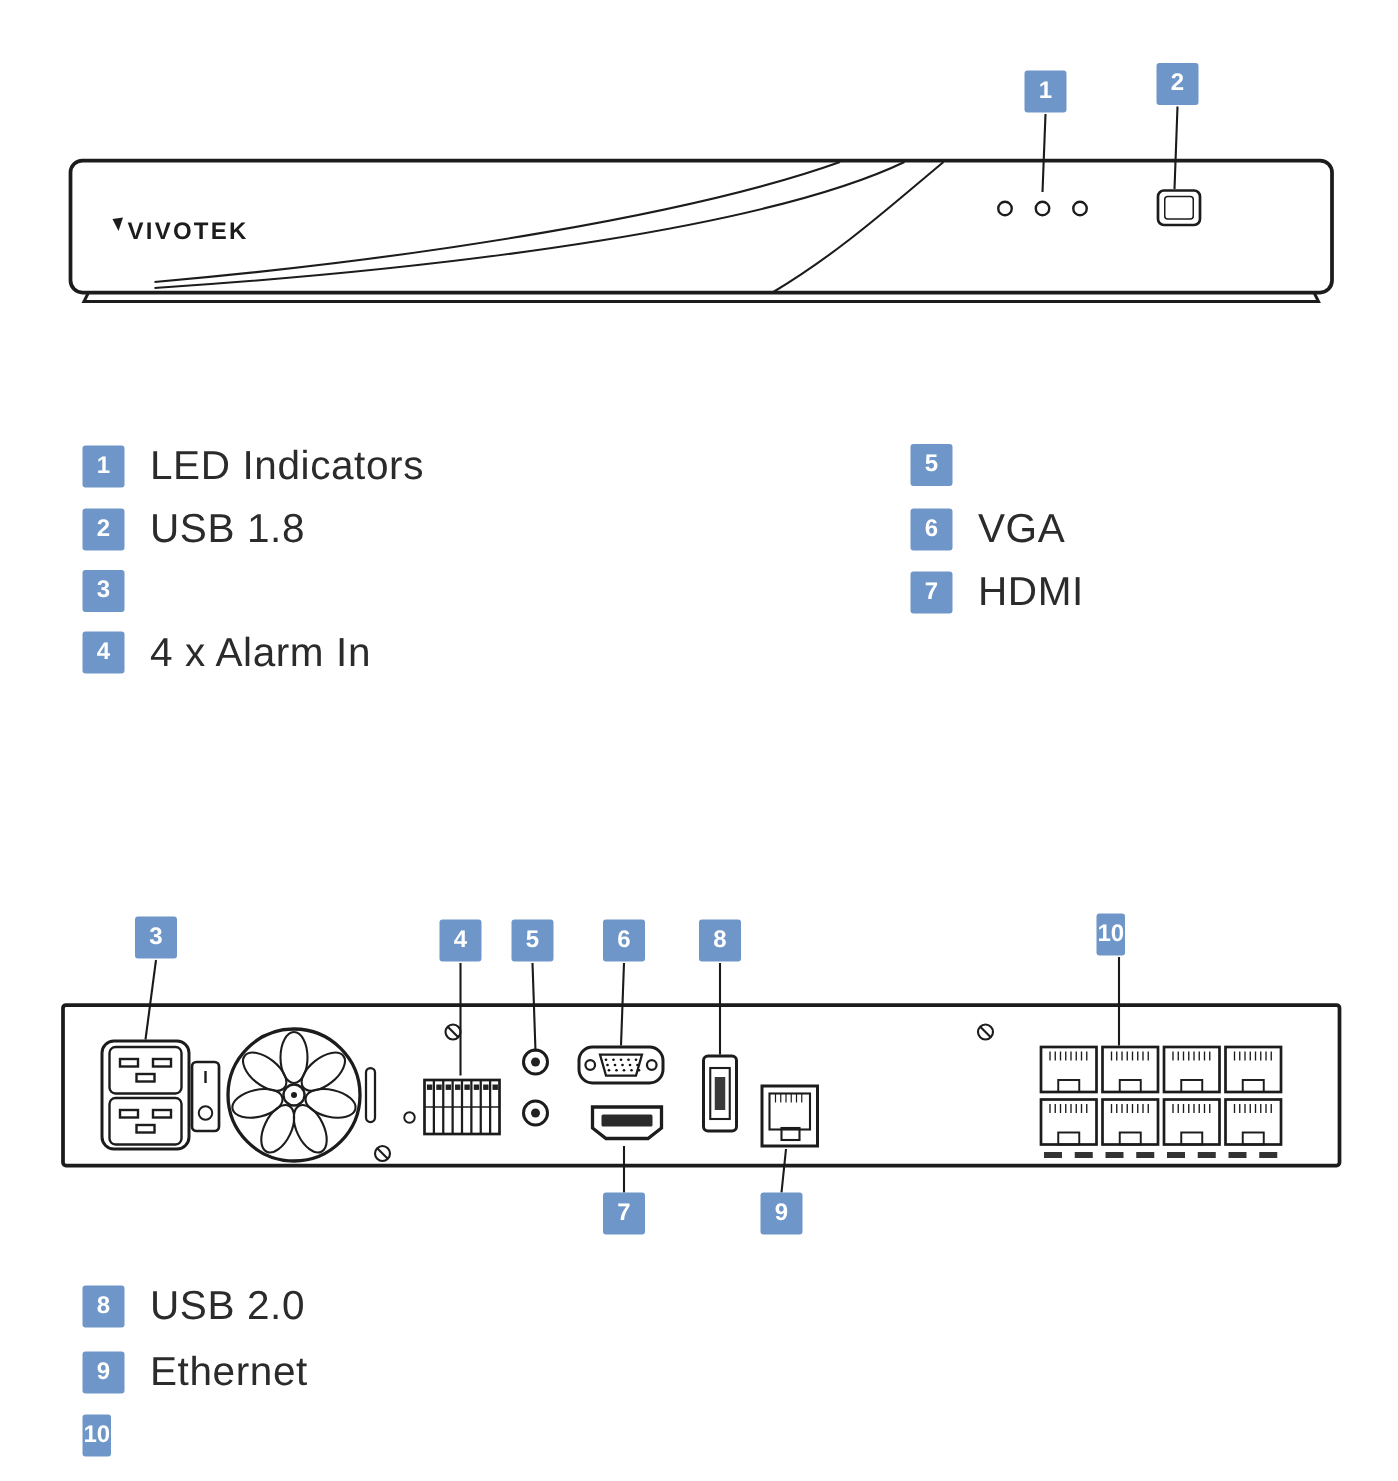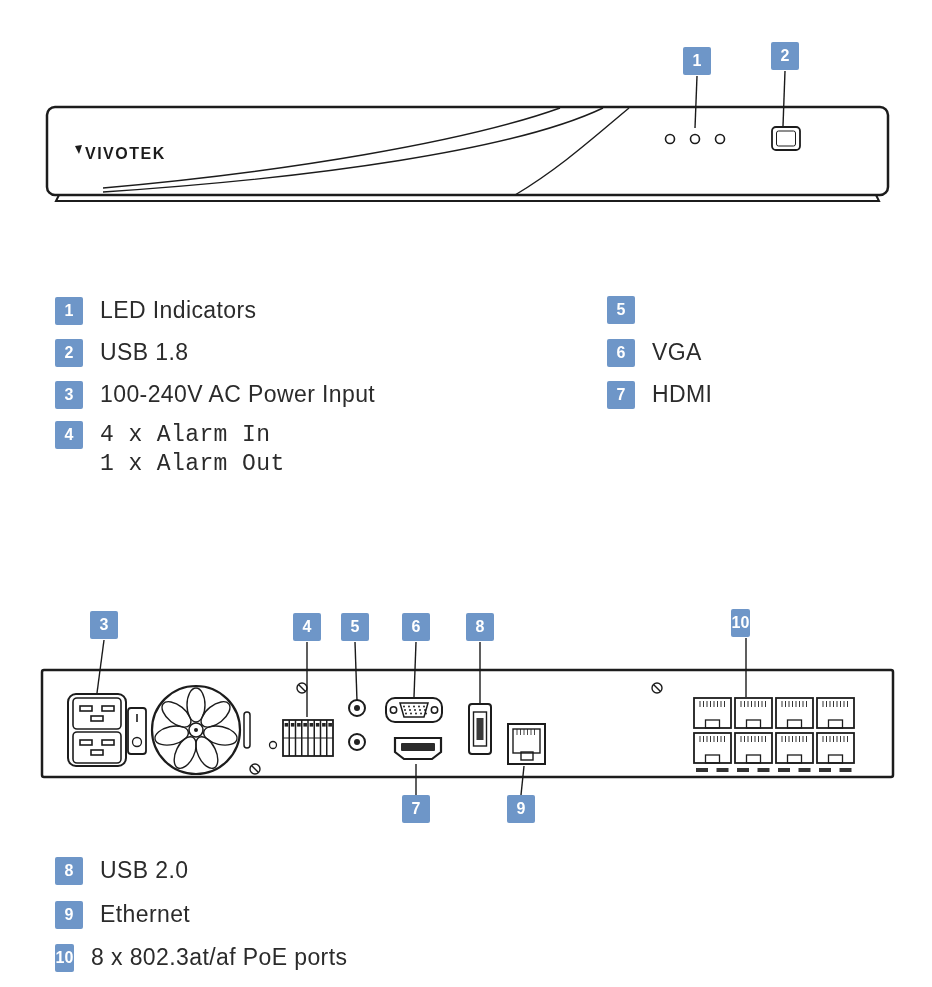--- a/index.html
+++ b/index.html
@@ -9,22 +9,22 @@
   .front-svg{position:absolute;left:45px;top:102px;}
   .rear-svg{position:absolute;left:40px;top:668px;}
   .overlay-svg{position:absolute;left:0;top:0;pointer-events:none;}
   .badge{position:absolute;width:28px;height:28px;background:#6e96c8;color:#fff;
          display:flex;align-items:center;justify-content:center;
          font-weight:bold;font-size:16px;border-radius:2px;user-select:none;}
   .badge.wide{width:19px;}
   .badge.inline{position:static;flex:0 0 auto;}
   .legend-row{position:absolute;display:flex;gap:17px;align-items:center;}
   .legend-row.top-align{align-items:flex-start;}
-  .legend-label{font-size:23px;color:#2b2b2b;line-height:29px;letter-spacing:0.4px;white-space:nowrap;}
-  .legend-label .line{display:block;font-family:Liberation Mono, monospace;}
+  .legend-label{font-size:27px;color:#2b2b2b;line-height:29px;letter-spacing:0.4px;white-space:nowrap;}
+  .legend-label .line{display:block;}
 </style>
 </head>
 <body>
 
 <div class="page">
 
   <svg class="front-svg" width="845" height="106" viewBox="0 0 845 106">
     <g fill="none" stroke="#1c1c1c">
       <rect x="2" y="5" width="841" height="88" rx="8" fill="#fff" stroke-width="2.5"></rect>
       <path d="M 14 93 L 11 99 L 834 99 L 831 93" stroke-width="2"></path>
@@ -242,27 +242,25 @@
   <div class="legend-row" style="left:55px;top:296px">
     <span class="badge inline">1</span>
     <span class="legend-label">LED Indicators</span>
   </div>
   <div class="legend-row" style="left:55px;top:338px">
     <span class="badge inline">2</span>
     <span class="legend-label">USB 1.8</span>
   </div>
   <div class="legend-row" style="left:55px;top:380px">
     <span class="badge inline">3</span>
-    <span class="legend-label">100-240V AC Power Input</span>
   </div>
   <div class="legend-row top-align" style="left:55px;top:421px">
     <span class="badge inline">4</span>
     <span class="legend-label">
       <span class="line">4 x Alarm In</span>
-      <span class="line">1 x Alarm Out</span>
     </span>
   </div>
 
   <div class="legend-row" style="left:607px;top:296px">
     <span class="badge inline">5</span>
   </div>
   <div class="legend-row" style="left:607px;top:338px">
     <span class="badge inline">6</span>
     <span class="legend-label">VGA</span>
   </div>
@@ -274,16 +272,15 @@
   <div class="legend-row" style="left:55px;top:856px">
     <span class="badge inline">8</span>
     <span class="legend-label">USB 2.0</span>
   </div>
   <div class="legend-row" style="left:55px;top:900px">
     <span class="badge inline">9</span>
     <span class="legend-label">Ethernet</span>
   </div>
   <div class="legend-row" style="left:55px;top:943px">
     <span class="badge inline wide">10</span>
-    <span class="legend-label">8 x 802.3at/af PoE ports</span>
   </div>
 
 </div>
 
 </body></html>

